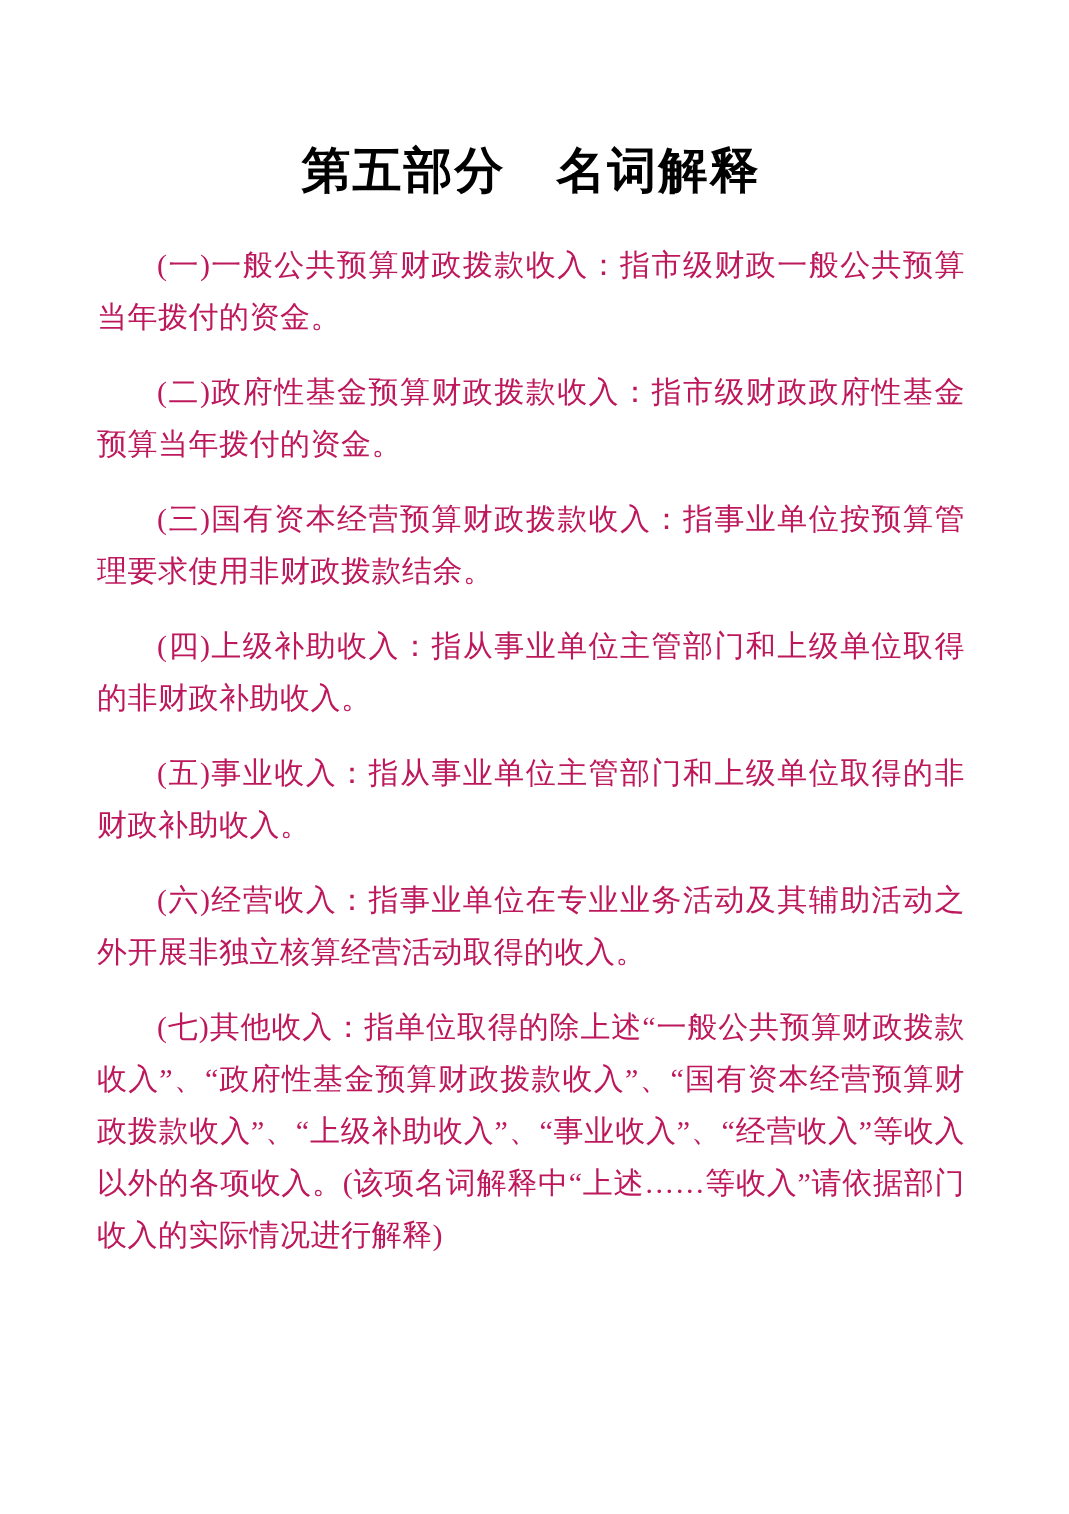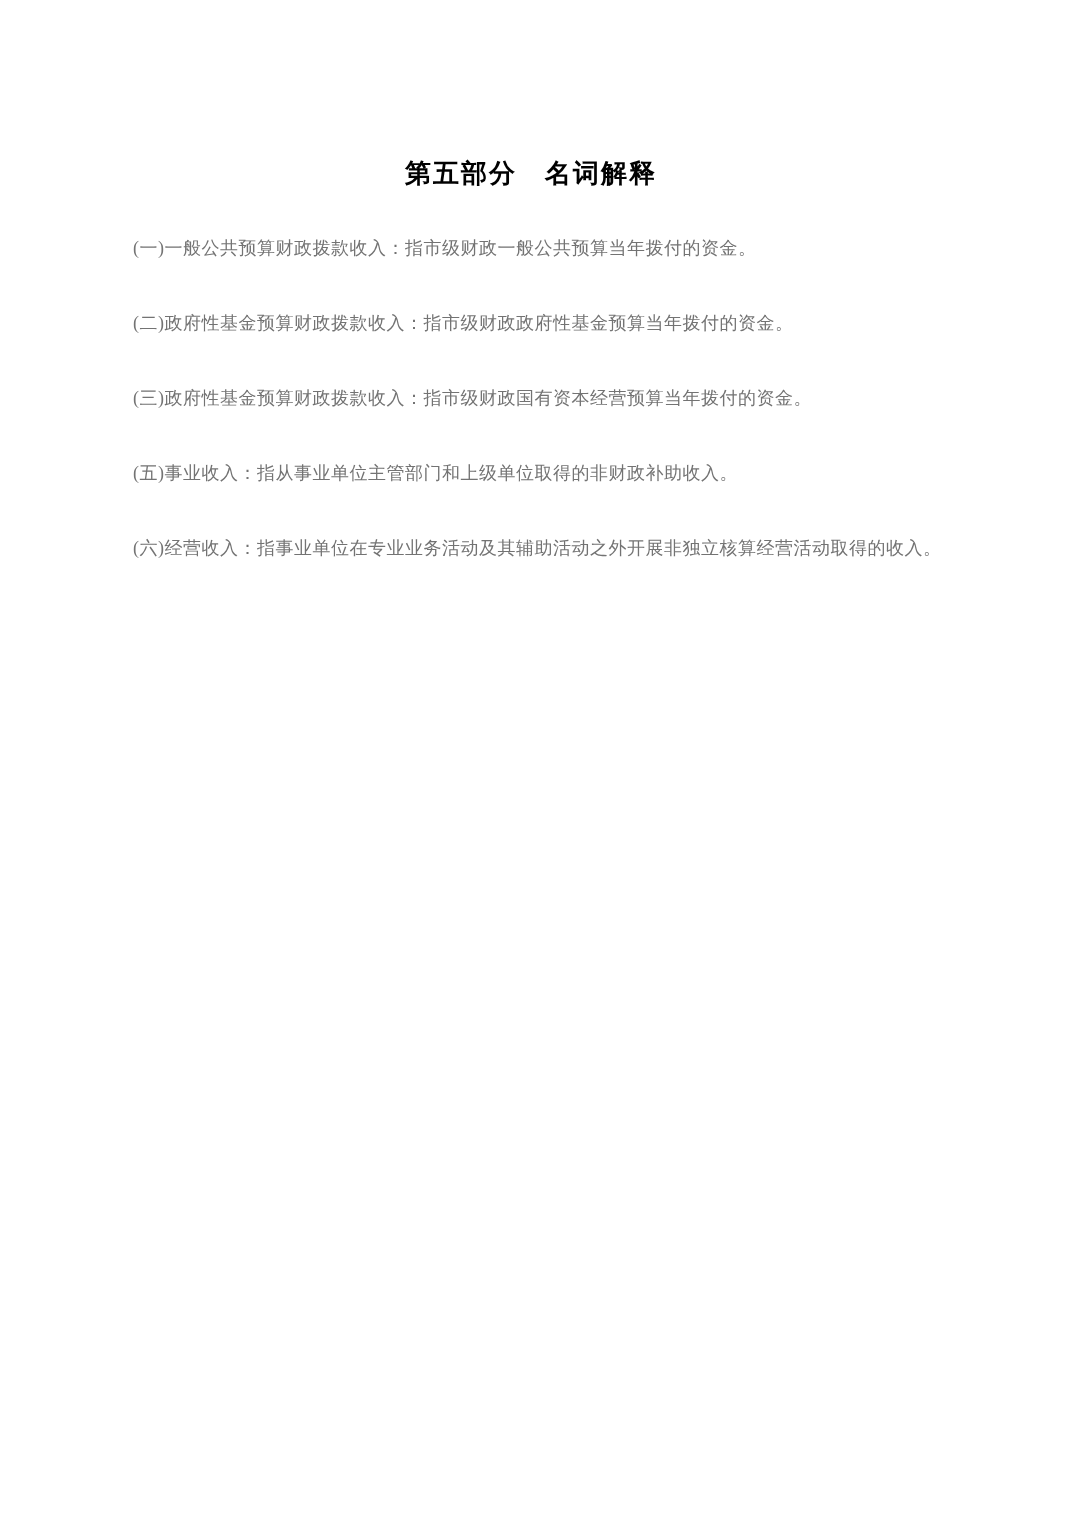--- a/index.html
+++ b/index.html
@@ -16,52 +16,54 @@
     color: #1a1a1a;
   }
   .page {
     box-sizing: border-box;
     width: 1069px;
     height: 1514px;
     padding: 150px 104px 40px 97px;
     background: #ffffff;
   }
   .doc-title {
-    font-family: Liberation Serif, serif;
+    font-family: Liberation Mono, monospace;
     font-weight: bold;
-    font-size: 26px;
+    font-size: 49px;
     line-height: 48px;
     letter-spacing: 2px;
     text-align: center;
     color: #000000;
-    margin: 0 0 24px 0;
+    margin: 0 0 41px 0;
   }
   .doc-body {
     width: 100%;
   }
   .para {
-    font-size: 18px;
+    font-size: 30px;
     line-height: 52px;
     text-align: justify;
     text-justify: inter-ideograph;
     text-indent: 2em;
     letter-spacing: 0.5px;
     margin: 0 0 23px 0;
-    color: #737373;
+    color: #be185d;
   }
   .para:last-child {
     margin-bottom: 0;
   }
 </style>
 </head>
 <body>
 
 <div class="page">
   <h1 class="doc-title">第五部分　名词解释</h1>
 
   <div class="doc-body">
     <p class="para">(一)一般公共预算财政拨款收入：指市级财政一般公共预算当年拨付的资金。</p>
     <p class="para">(二)政府性基金预算财政拨款收入：指市级财政政府性基金预算当年拨付的资金。</p>
-    <p class="para">(三)政府性基金预算财政拨款收入：指市级财政国有资本经营预算当年拨付的资金。</p>
+    <p class="para">(三)国有资本经营预算财政拨款收入：指事业单位按预算管理要求使用非财政拨款结余。</p>
+    <p class="para">(四)上级补助收入：指从事业单位主管部门和上级单位取得的非财政补助收入。</p>
     <p class="para">(五)事业收入：指从事业单位主管部门和上级单位取得的非财政补助收入。</p>
     <p class="para">(六)经营收入：指事业单位在专业业务活动及其辅助活动之外开展非独立核算经营活动取得的收入。</p>
+    <p class="para">(七)其他收入：指单位取得的除上述“一般公共预算财政拨款收入”、“政府性基金预算财政拨款收入”、“国有资本经营预算财政拨款收入”、“上级补助收入”、“事业收入”、“经营收入”等收入以外的各项收入。(该项名词解释中“上述……等收入”请依据部门收入的实际情况进行解释)</p>
   </div>
 </div>
 
 </body></html>

